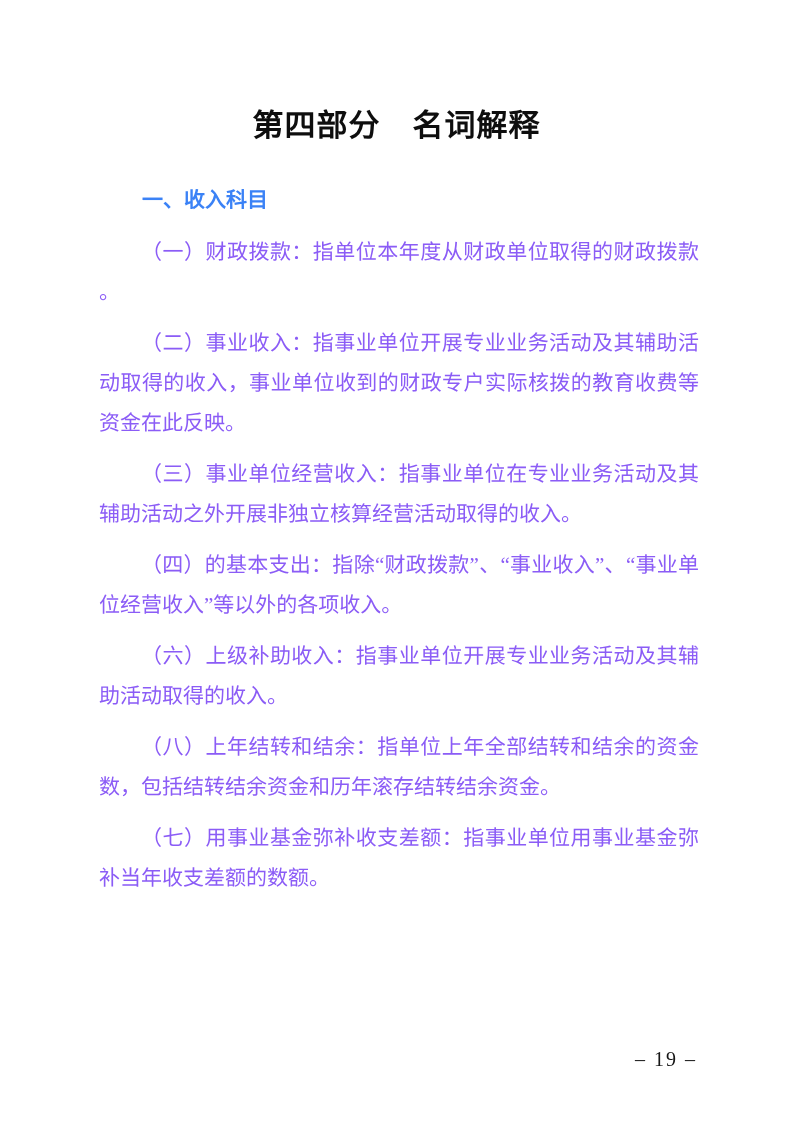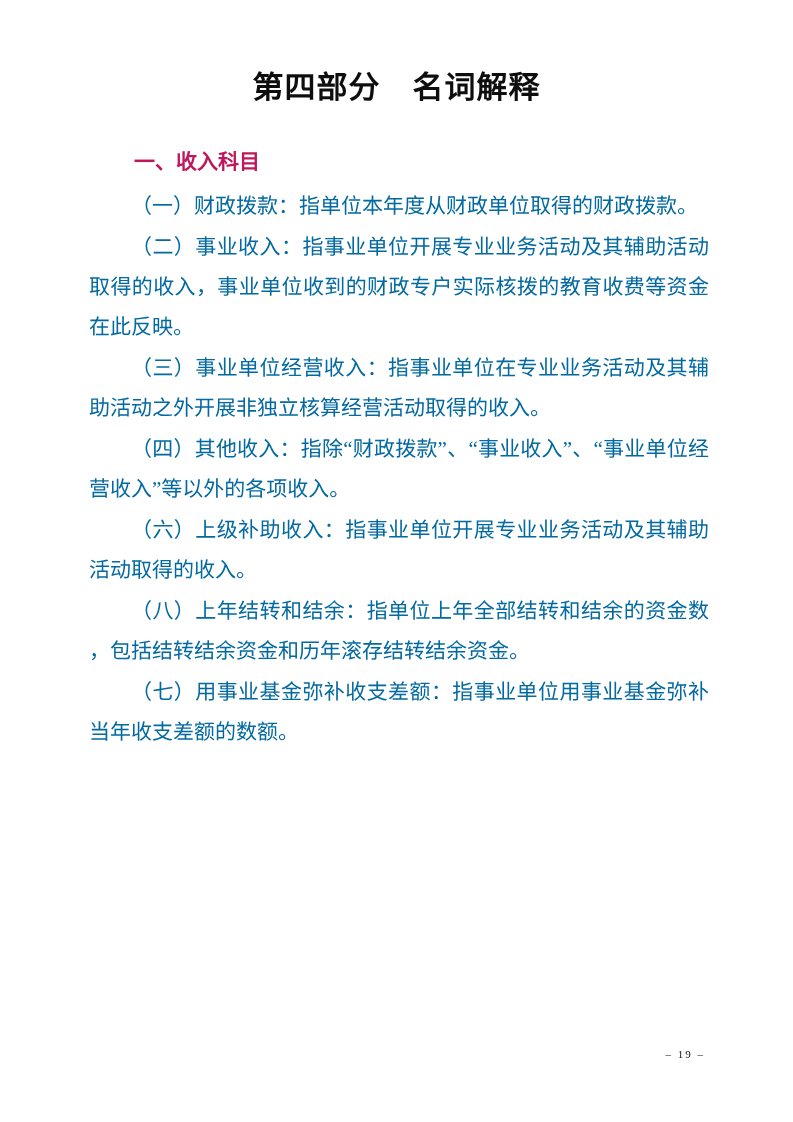--- a/index.html
+++ b/index.html
@@ -10,79 +10,79 @@
   .page {
     position: relative;
     width: 793px;
     height: 1122px;
     background: #ffffff;
     color: #121212;
     overflow: hidden;
   }
   .doc-title {
     margin: 0;
-    padding-top: 66px;
+    padding-top: 104px;
     text-align: center;
     font-family: "Liberation Serif", "DejaVu Serif", serif;
     font-weight: bold;
     font-size: 31px;
     line-height: 44px;
     letter-spacing: 1px;
     color: #0e0e0e;
   }
   .content {
     margin: 32px 0 0 88px;
     width: 622px;
   }
   .sec-heading {
-    margin: 4px;
+    margin: 12px;
     font-family: "Liberation Sans", "DejaVu Sans", sans-serif;
     font-weight: bold;
     font-size: 21px;
     line-height: 40px;
     text-indent: 2em;
-    color: #be185d;
+    color: #3b82f6;
   }
   .para {
-    margin: 1px;
+    margin: 11px;
     font-family: "Liberation Serif", "DejaVu Serif", serif;
     font-size: 21px;
     line-height: 40px;
     text-align: justify;
     text-justify: inter-character;
     text-indent: 2em;
     word-break: break-all;
     line-break: anywhere;
-    color: #0369a1;
+    color: #8b5cf6;
   }
   .page-number {
     position: absolute;
     top: 1048px;
-    right: 88px;
+    right: 96px;
     font-family: "Liberation Serif", "DejaVu Serif", serif;
-    font-size: 11px;
+    font-size: 20px;
     letter-spacing: 2px;
     color: #161616;
   }
 </style>
 </head>
 <body>
 
 <div class="page">
 
   <h1 class="doc-title">第四部分　名词解释</h1>
 
   <div class="content">
 
     <h2 class="sec-heading">一、收入科目</h2>
 
     <p class="para">（一）财政拨款：指单位本年度从财政单位取得的财政拨款。</p>
     <p class="para">（二）事业收入：指事业单位开展专业业务活动及其辅助活动取得的收入，事业单位收到的财政专户实际核拨的教育收费等资金在此反映。</p>
     <p class="para">（三）事业单位经营收入：指事业单位在专业业务活动及其辅助活动之外开展非独立核算经营活动取得的收入。</p>
-    <p class="para">（四）其他收入：指除“财政拨款”、“事业收入”、“事业单位经营收入”等以外的各项收入。</p>
+    <p class="para">（四）的基本支出：指除“财政拨款”、“事业收入”、“事业单位经营收入”等以外的各项收入。</p>
     <p class="para">（六）上级补助收入：指事业单位开展专业业务活动及其辅助活动取得的收入。</p>
     <p class="para">（八）上年结转和结余：指单位上年全部结转和结余的资金数，包括结转结余资金和历年滚存结转结余资金。</p>
     <p class="para">（七）用事业基金弥补收支差额：指事业单位用事业基金弥补当年收支差额的数额。</p>
 
 
 
   </div>
 
   <div class="page-number">– 19 –</div>
 

